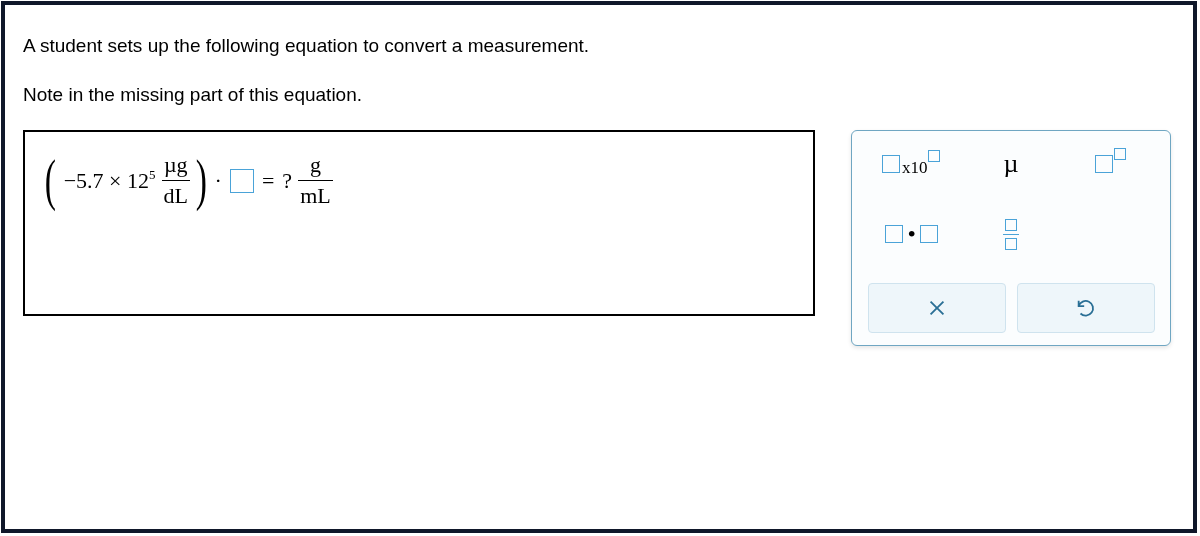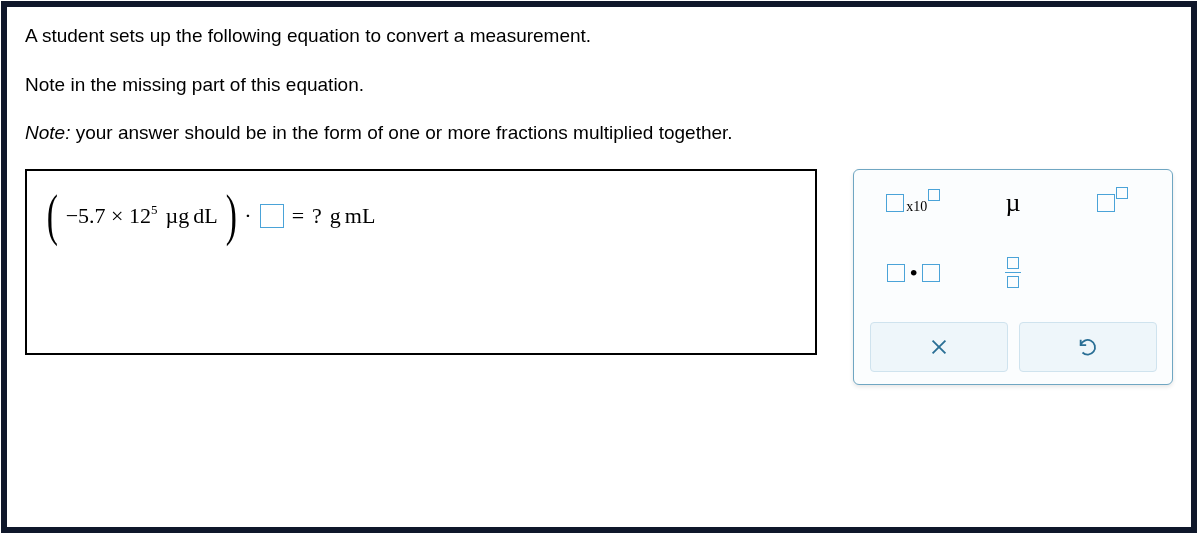--- a/index.html
+++ b/index.html
@@ -7,26 +7,26 @@
     padding: 0;
     font-family: Arial, sans-serif;
     font-size: 19px;
     background: #fff;
     color: #000;
     width: 1200px;
     height: 536px;
     box-sizing: border-box;
   }
   .container {
-    border: 6px solid #0f172a;
+    border: 4px solid #0f172a;
     width: 1196px;
     height: 532px;
     margin: 1px;
     box-sizing: border-box;
-    padding: 16px 18px;
+    padding: 28px 18px;
   }
   .prompt p {
     margin: 0 0 22px 0;
     line-height: 1.4;
   }
   .italic { font-style: italic; }
   .workarea {
     display: flex;
     align-items: flex-start;
     gap: 36px;
@@ -48,20 +48,21 @@
     font-size: 22px;
   }
   .paren {
     font-size: 56px;
     font-weight: 300;
     line-height: 0.6;
     transform: scaleX(0.6);
   }
   .frac {
     display: inline-flex;
+    flex-direction: column;
     align-items: center;
     vertical-align: middle;
     margin: 0 2px;
   }
   .frac .num { padding: 0 2px; }
   .frac .den { padding: 0 2px; }
   .frac .bar { width: 100%; border-top: 1.2px solid #000; margin: 2px 0; }
   .term { margin: 12px 4px; display: inline-flex; align-items: center; }
   .sup { font-size: 13px; vertical-align: super; position: relative; top: -6px; }
   .input-sq {
@@ -98,21 +99,21 @@
     font-size: 22px;
     color: #000;
   }
   .tool .sq {
     width: 16px; height: 16px; border: 1.5px solid #4aa3d8; display:inline-block;
   }
   .tool .sq-sm {
     width: 10px; height: 10px; border: 1.2px solid #4aa3d8; display:inline-block;
   }
   .tool-sci { display:flex; align-items:center; gap:2px; }
-  .tool-sci .x10 { font-size: 14px; position: relative; top: 4px; }
+  .tool-sci .x10 { font-size: 17px; position: relative; top: 4px; }
   .tool-sci .expo { position: relative; top: -8px; left:-1px; }
   .tool-exp { display:flex; align-items:center; }
   .tool-exp .expo { position: relative; top:-10px; left:1px; }
   .tool-mult { display:flex; align-items:center; gap:4px; }
   .tool-mult .dot { font-size: 24px; line-height:0; }
   .tool-frac .mini-frac {
     display:flex; flex-direction:column; align-items:center;
   }
   .tool-frac .mini-bar { border-top:1.2px solid #4aa3d8; width: 16px; margin:3px 0;}
   .action-row {
@@ -131,23 +132,20 @@
   }
   .action-btn svg { width:22px; height:22px; stroke:#2a6f95; }
 </style>
 </head>
 <body>
 
 <div class="container">
   <div class="prompt">
     <p>A student sets up the following equation to convert a measurement.</p>
     <p>Note in the missing part of this equation.</p>
-    <p>
-      <span class="italic">Note:</span><span> your answer should be in the form of one or more fractions multiplied together.</span>
-    </p>
   </div>
 
   <div class="workarea">
 
     <div class="equation-box">
       <div class="eq">
         <span class="paren">(</span>
         <span class="term">
           <span>−5.7</span>&nbsp;
           <span>×</span>&nbsp;

